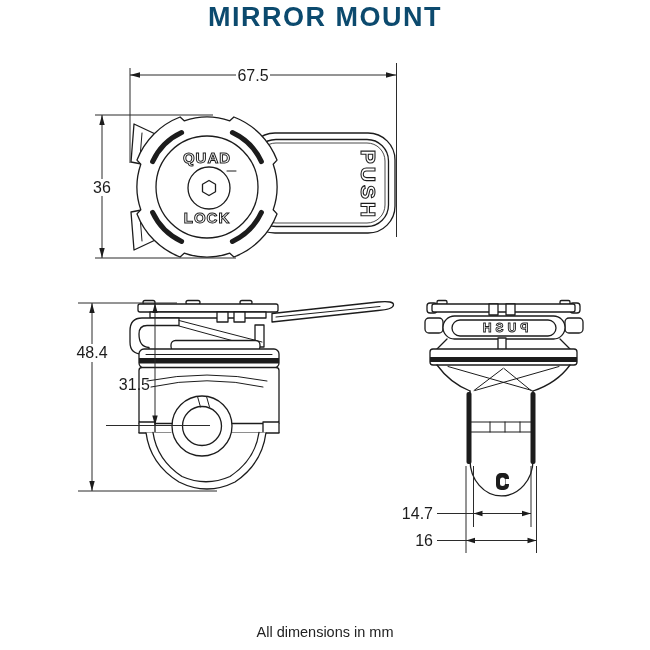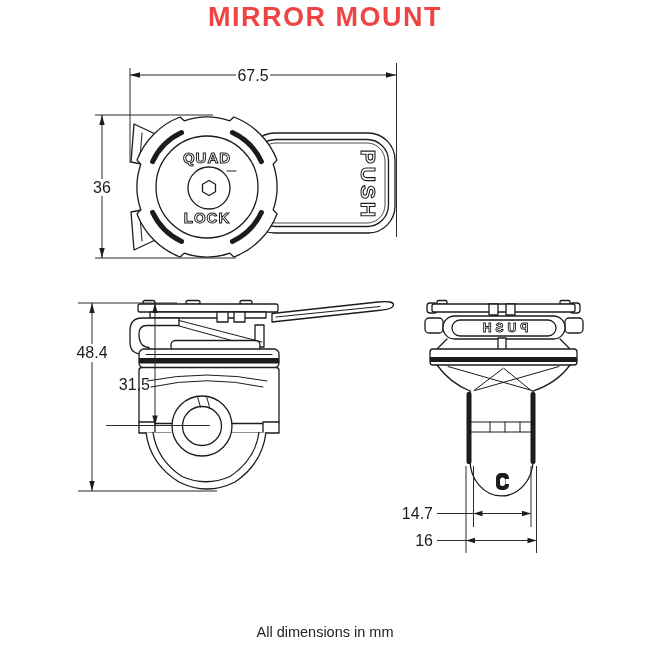--- a/index.html
+++ b/index.html
@@ -1,19 +1,19 @@
 <!DOCTYPE html>
 <html><head>
 <meta charset="utf-8">
 <style>
   html,body{margin:0;padding:0;background:#fff;}
   #stage{position:relative;width:650px;height:650px;background:#ffffff;overflow:hidden;
          font-family:"Liberation Sans","DejaVu Sans",sans-serif;}
   .title{position:absolute;top:2px;left:0;width:650px;text-align:center;
-         font-size:27px;font-weight:bold;letter-spacing:1.5px;color:#ef4444;}
+         font-size:27px;font-weight:bold;letter-spacing:1.5px;color:#0c4a6e;}
   .note{position:absolute;top:624px;left:0;width:650px;text-align:center;
         font-size:14.5px;color:#222;}
   svg{position:absolute;top:0;left:0;}
   .ln{stroke:#1c1c1c;fill:none;stroke-width:1.3;stroke-linejoin:round;stroke-linecap:round;}
   .lnf{stroke:#1c1c1c;fill:#ffffff;stroke-width:1.3;stroke-linejoin:round;}
   .thin{stroke:#1c1c1c;fill:none;stroke-width:1;stroke-linejoin:round;stroke-linecap:round;}
   .hair{stroke:#1c1c1c;fill:none;stroke-width:.8;}
   .dark{fill:#1c1c1c;stroke:none;}
   .slot{stroke:#1c1c1c;fill:none;stroke-width:5;stroke-linecap:round;}
   .dim{stroke:#2b2b2b;fill:none;stroke-width:1;}

